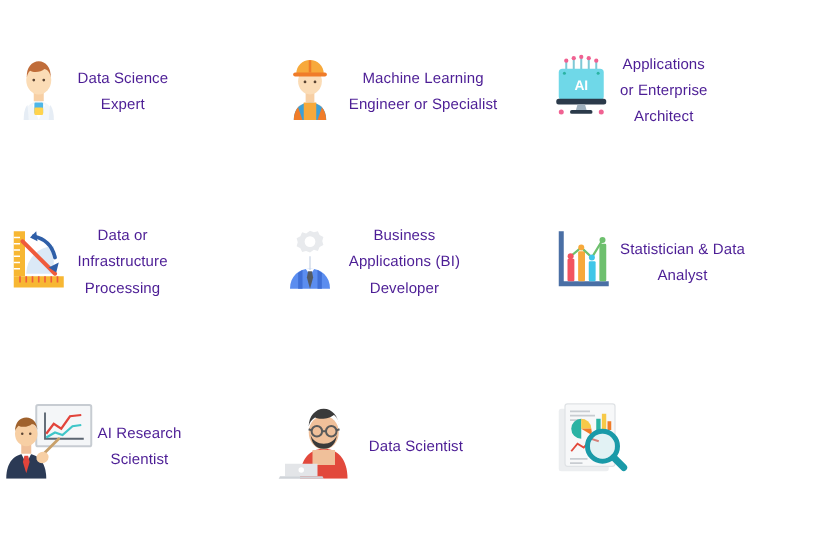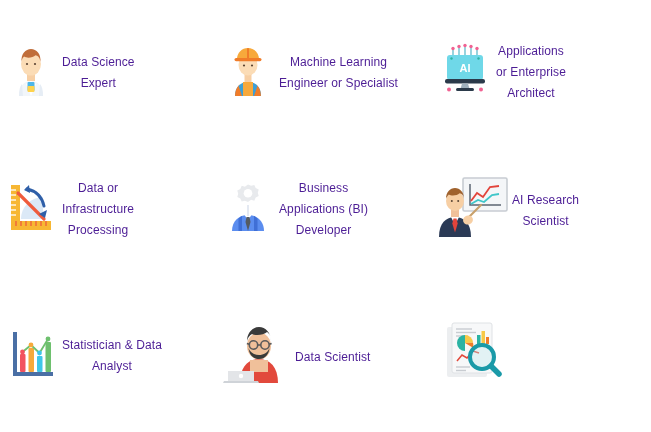--- a/index.html
+++ b/index.html
@@ -172,20 +172,39 @@
           <path d="M24.5 36h7l-3.5 5z" fill="#ffffff"></path>
           <path d="M26.5 38h3l1 5-2.5 9-2.5-9z" fill="#555b62"></path>
           <path d="M27.5 26h1v11h-1z" fill="#c9d4e6"></path>
           <path d="M28 5.5l3.1 1.3 3.2-.9 1.4 3.1 3 1.6-.9 3.2.9 3.2-3 1.6-1.4 3.1-3.2-.9L28 23l-3.1-1.3-3.2.9-1.4-3.1-3-1.6.9-3.2-.9-3.2 3-1.6 1.4-3.1 3.2.9z" fill="#e8eaed"></path>
           <circle cx="28" cy="14.3" r="4.3" fill="#ffffff"></circle>
         </svg>
       </div>
       <div class="label">Business
 Applications (BI)
 Developer</div>
+    </div>
+
+    <div class="cell">
+      <div class="icon-wrap">
+        <svg width="56" height="56" viewBox="0 0 56 56">
+          <path d="M10 6h4v40h36v4H10z" fill="#4a6fa5"></path>
+          <rect x="17" y="28" width="5.5" height="18" rx="1" fill="#f2535f"></rect>
+          <rect x="25.5" y="22" width="5.5" height="24" rx="1" fill="#f7a93b"></rect>
+          <rect x="34" y="30" width="5.5" height="16" rx="1" fill="#3fc6e8"></rect>
+          <rect x="42.5" y="16" width="5.5" height="30" rx="1" fill="#6ec06e"></rect>
+          <polyline points="19.5,26 28,19 36.5,27 45,13" fill="none" stroke="#6ec06e" stroke-width="1.8"></polyline>
+          <circle cx="19.5" cy="26" r="2.4" fill="#f2535f"></circle>
+          <circle cx="28" cy="19" r="2.4" fill="#f7a93b"></circle>
+          <circle cx="36.5" cy="27" r="2.4" fill="#3fc6e8"></circle>
+          <circle cx="45" cy="13" r="2.4" fill="#6ec06e"></circle>
+        </svg>
+      </div>
+      <div class="label">Statistician &amp; Data
+Analyst</div>
     </div>
 
     <div class="cell r3">
       <div class="icon-wrap">
         <svg width="72" height="62" viewBox="0 0 72 62">
           <rect x="26" y="3" width="44" height="33" rx="1.5" fill="#f4f6f8" stroke="#c7ccd2" stroke-width="1.6"></rect>
           <path d="M33 9v21h31" fill="none" stroke="#5b6672" stroke-width="1.5"></path>
           <polyline points="34,26 40,18 46,22 53,12 62,11" fill="none" stroke="#e2443b" stroke-width="1.8"></polyline>
           <polyline points="34,29 41,25 47,27 55,20 62,19" fill="none" stroke="#3fc6c9" stroke-width="1.8"></polyline>
           <path d="M2 62c0-14 7-20 16-20s16 6 16 20z" fill="#2b3a55"></path>
@@ -197,39 +216,20 @@
           <circle cx="14.8" cy="26" r="1" fill="#5a4433"></circle>
           <circle cx="21.2" cy="26" r="1" fill="#5a4433"></circle>
           <path d="M30 44l14-14" stroke="#c8a06a" stroke-width="2.2" stroke-linecap="round"></path>
           <ellipse cx="31" cy="45" rx="5" ry="4.5" fill="#f7cfa4" transform="rotate(-20 31 45)"></ellipse>
         </svg>
       </div>
       <div class="label">AI Research
 Scientist</div>
     </div>
 
-    <div class="cell">
-      <div class="icon-wrap">
-        <svg width="56" height="56" viewBox="0 0 56 56">
-          <path d="M10 6h4v40h36v4H10z" fill="#4a6fa5"></path>
-          <rect x="17" y="28" width="5.5" height="18" rx="1" fill="#f2535f"></rect>
-          <rect x="25.5" y="22" width="5.5" height="24" rx="1" fill="#f7a93b"></rect>
-          <rect x="34" y="30" width="5.5" height="16" rx="1" fill="#3fc6e8"></rect>
-          <rect x="42.5" y="16" width="5.5" height="30" rx="1" fill="#6ec06e"></rect>
-          <polyline points="19.5,26 28,19 36.5,27 45,13" fill="none" stroke="#6ec06e" stroke-width="1.8"></polyline>
-          <circle cx="19.5" cy="26" r="2.4" fill="#f2535f"></circle>
-          <circle cx="28" cy="19" r="2.4" fill="#f7a93b"></circle>
-          <circle cx="36.5" cy="27" r="2.4" fill="#3fc6e8"></circle>
-          <circle cx="45" cy="13" r="2.4" fill="#6ec06e"></circle>
-        </svg>
-      </div>
-      <div class="label">Statistician &amp; Data
-Analyst</div>
-    </div>
-
     <div class="cell r3">
       <div class="icon-wrap">
         <svg width="72" height="62" viewBox="0 0 72 62">
           <path d="M20 62c0-16 8-24 19-24s19 8 19 24z" fill="#e2493c"></path>
           <path d="M30 39h18v12H30z" fill="#f0c09a"></path>
           <ellipse cx="39" cy="25" rx="12" ry="13.5" fill="#f0c09a"></ellipse>
           <path d="M27 20c0-8 5.4-14 12-14s12 6 12 14c0-5-2-8-4-9-3 3-11 4-15 2-2.6 1.6-4.4 4-5 7z" fill="#3a3a3a"></path>
           <path d="M28.5 27c.6 6 4 11 10.5 11s9.9-5 10.5-11c-1.5 4.5-6 7-10.5 7s-9-2.5-10.5-7z" fill="#3a3a3a"></path>
           <g fill="none" stroke="#5a5a5a" stroke-width="1.6">
             <circle cx="33.5" cy="24" r="4.2"></circle>

